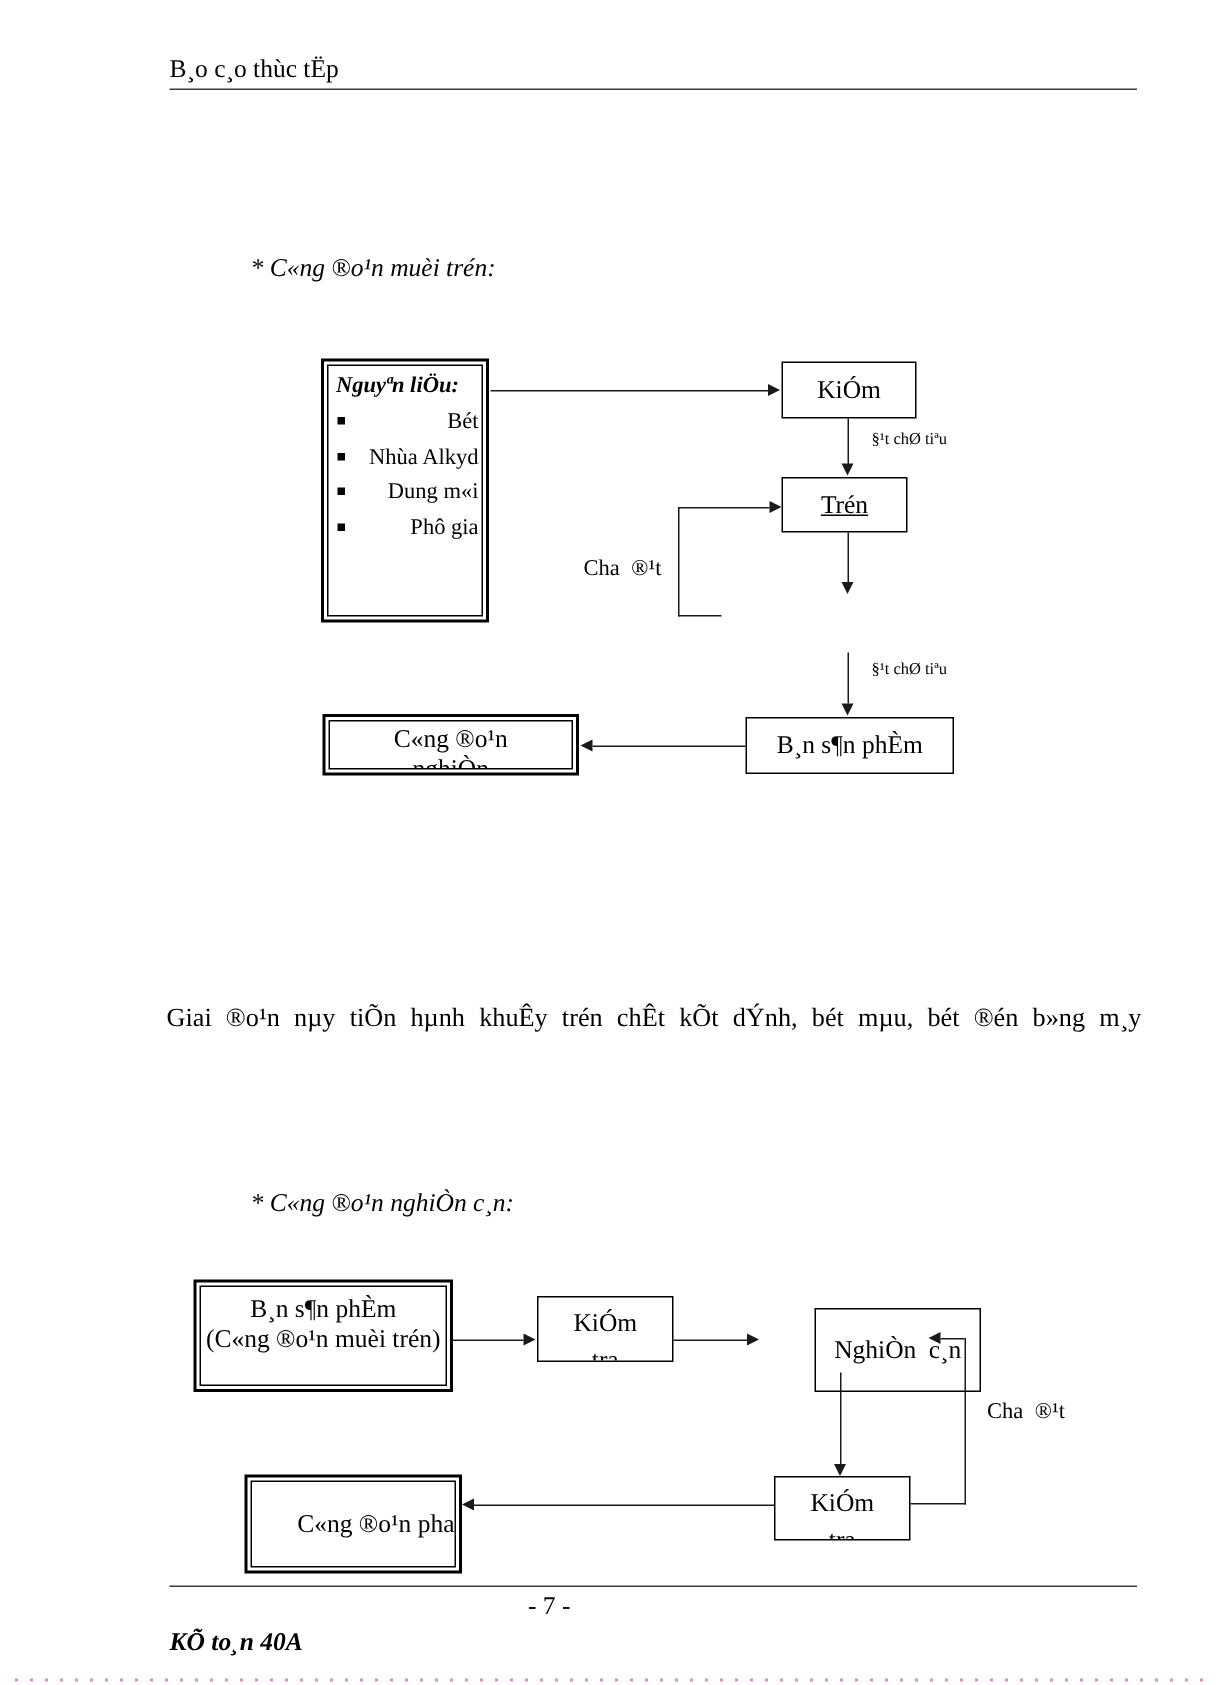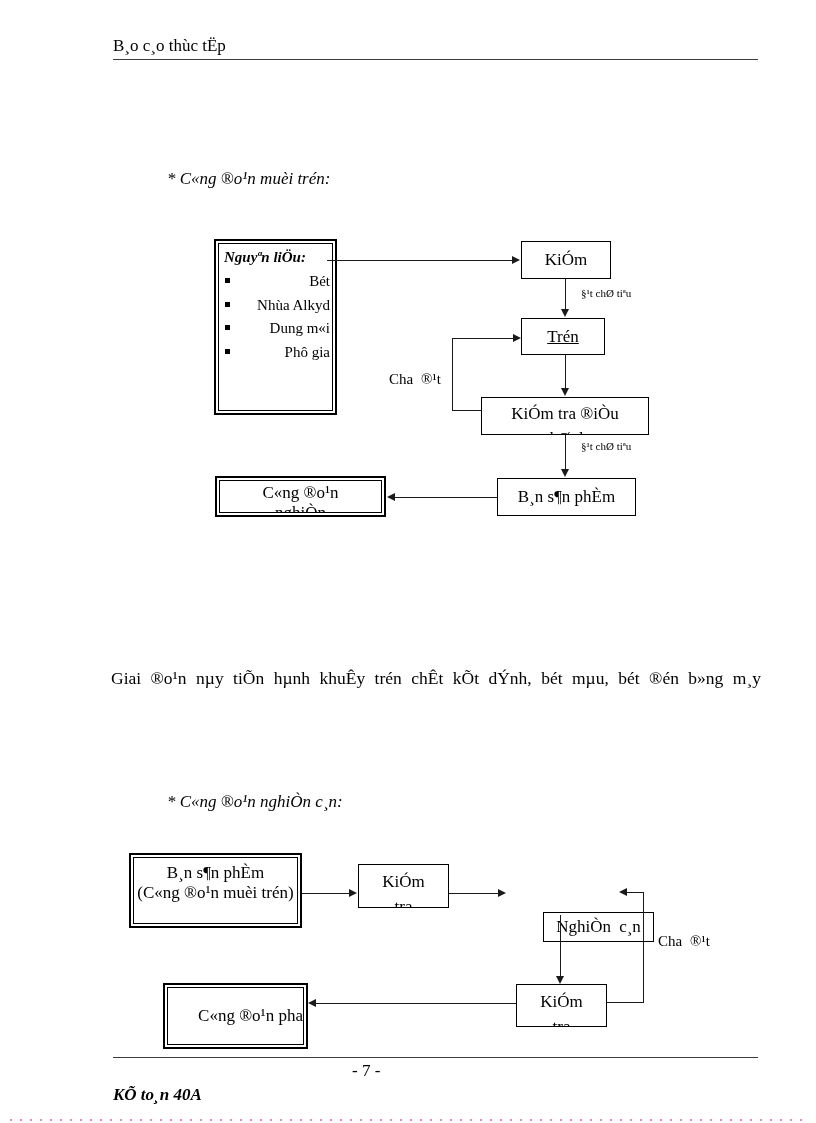--- a/index.html
+++ b/index.html
@@ -46,44 +46,40 @@
 </head>
 <body>
 
 <div class="page">
 
   <div class="hdr" style="left:113px;top:36px;">B¸o c¸o thùc tËp</div>
   <div class="rule" style="left:113px;top:59px;width:645px;"></div>
 
   <div class="heading" style="left:167px;top:169px;">* C«ng ®o¹n muèi trén:</div>
 
-  <div class="dbl" style="left:214px;top:239px;width:123px;height:176px;">
+  <div class="dbl" style="left:214px;top:239px;width:112px;height:176px;">
     <div class="in" style="text-align:left;">
       <div class="mat-title">Nguyªn liÖu:</div>
       <ul class="mat">
         <li>Bét</li>
         <li>Nhùa Alkyd</li>
         <li>Dung m«i</li>
         <li>Phô gia</li>
       </ul>
     </div>
   </div>
 
   <div class="bx flexc" style="left:521px;top:241px;width:90px;height:38px;">
     <span>KiÓm</span>
   </div>
 
   <div class="bx flexc" style="left:521px;top:318px;width:84px;height:37px;text-decoration:underline;">
     <span>Trén</span>
   </div>
 
-  <div class="bx" style="left:481px;top:397px;width:168px;height:38px;padding-top:3px;">
-    <div class="ln">KiÓm tra ®iÒu</div>
-    <div class="ln">chØnh</div>
-  </div>
 
   <div class="bx flexc" style="left:497px;top:478px;width:139px;height:38px;">
     <span>B¸n s¶n phÈm</span>
   </div>
 
   <div class="dbl" style="left:215px;top:476px;width:171px;height:41px;">
     <div class="in" style="padding-top:2px;">
       <div class="ln">C«ng ®o¹n</div>
       <div class="ln">nghiÒn</div>
     </div>
@@ -123,21 +119,21 @@
       <div style="line-height:22px;">B¸n s¶n phÈm</div>
       <div style="line-height:17px;font-size:17px;">(C«ng ®o¹n muèi trén)</div>
     </div>
   </div>
 
   <div class="bx" style="left:358px;top:864px;width:91px;height:44px;padding-top:4px;">
     <div class="ln">KiÓm</div>
     <div class="ln">tra</div>
   </div>
 
-  <div class="bx flexc wordgap" style="left:507px;top:912px;width:111px;height:30px;margin-left:36px;">
+  <div class="bx flexc wordgap" style="left:507px;top:872px;width:111px;height:56px;margin-left:36px;">
     <span>NghiÒn c¸n</span>
   </div>
 
   <div class="bx" style="left:516px;top:984px;width:91px;height:43px;padding-top:4px;">
     <div class="ln">KiÓm</div>
     <div class="ln">tra</div>
   </div>
 
   <div class="dbl" style="left:163px;top:983px;width:145px;height:66px;">
     <div class="in flexc">

